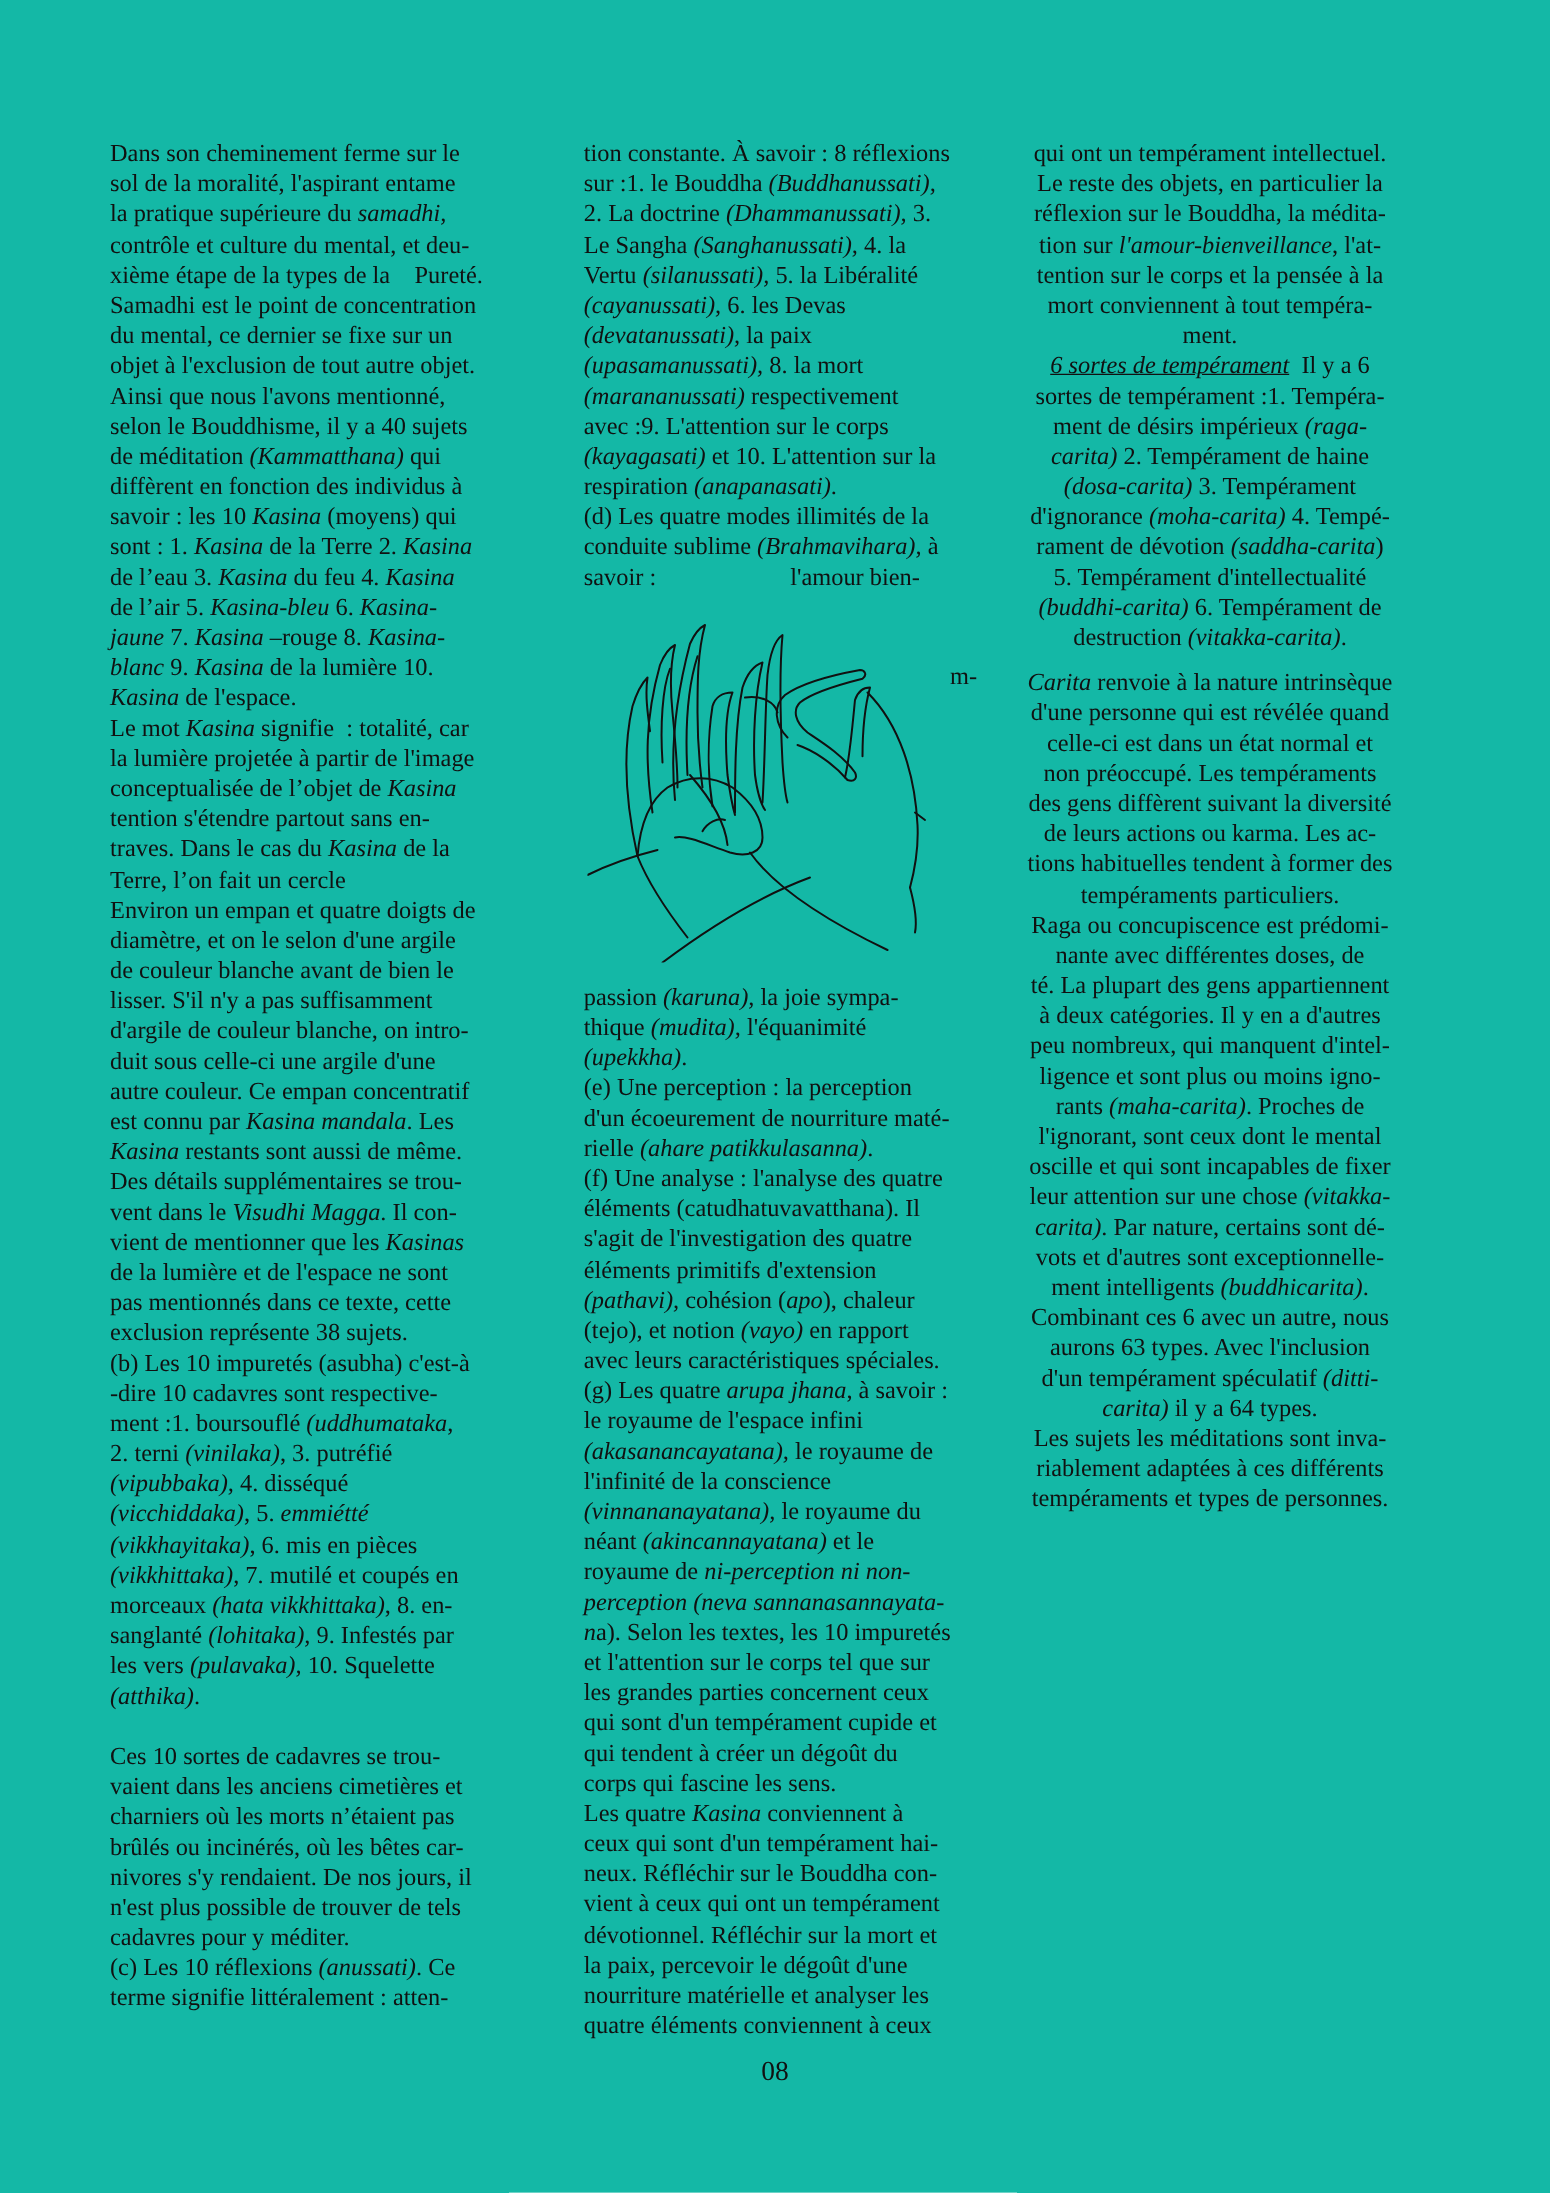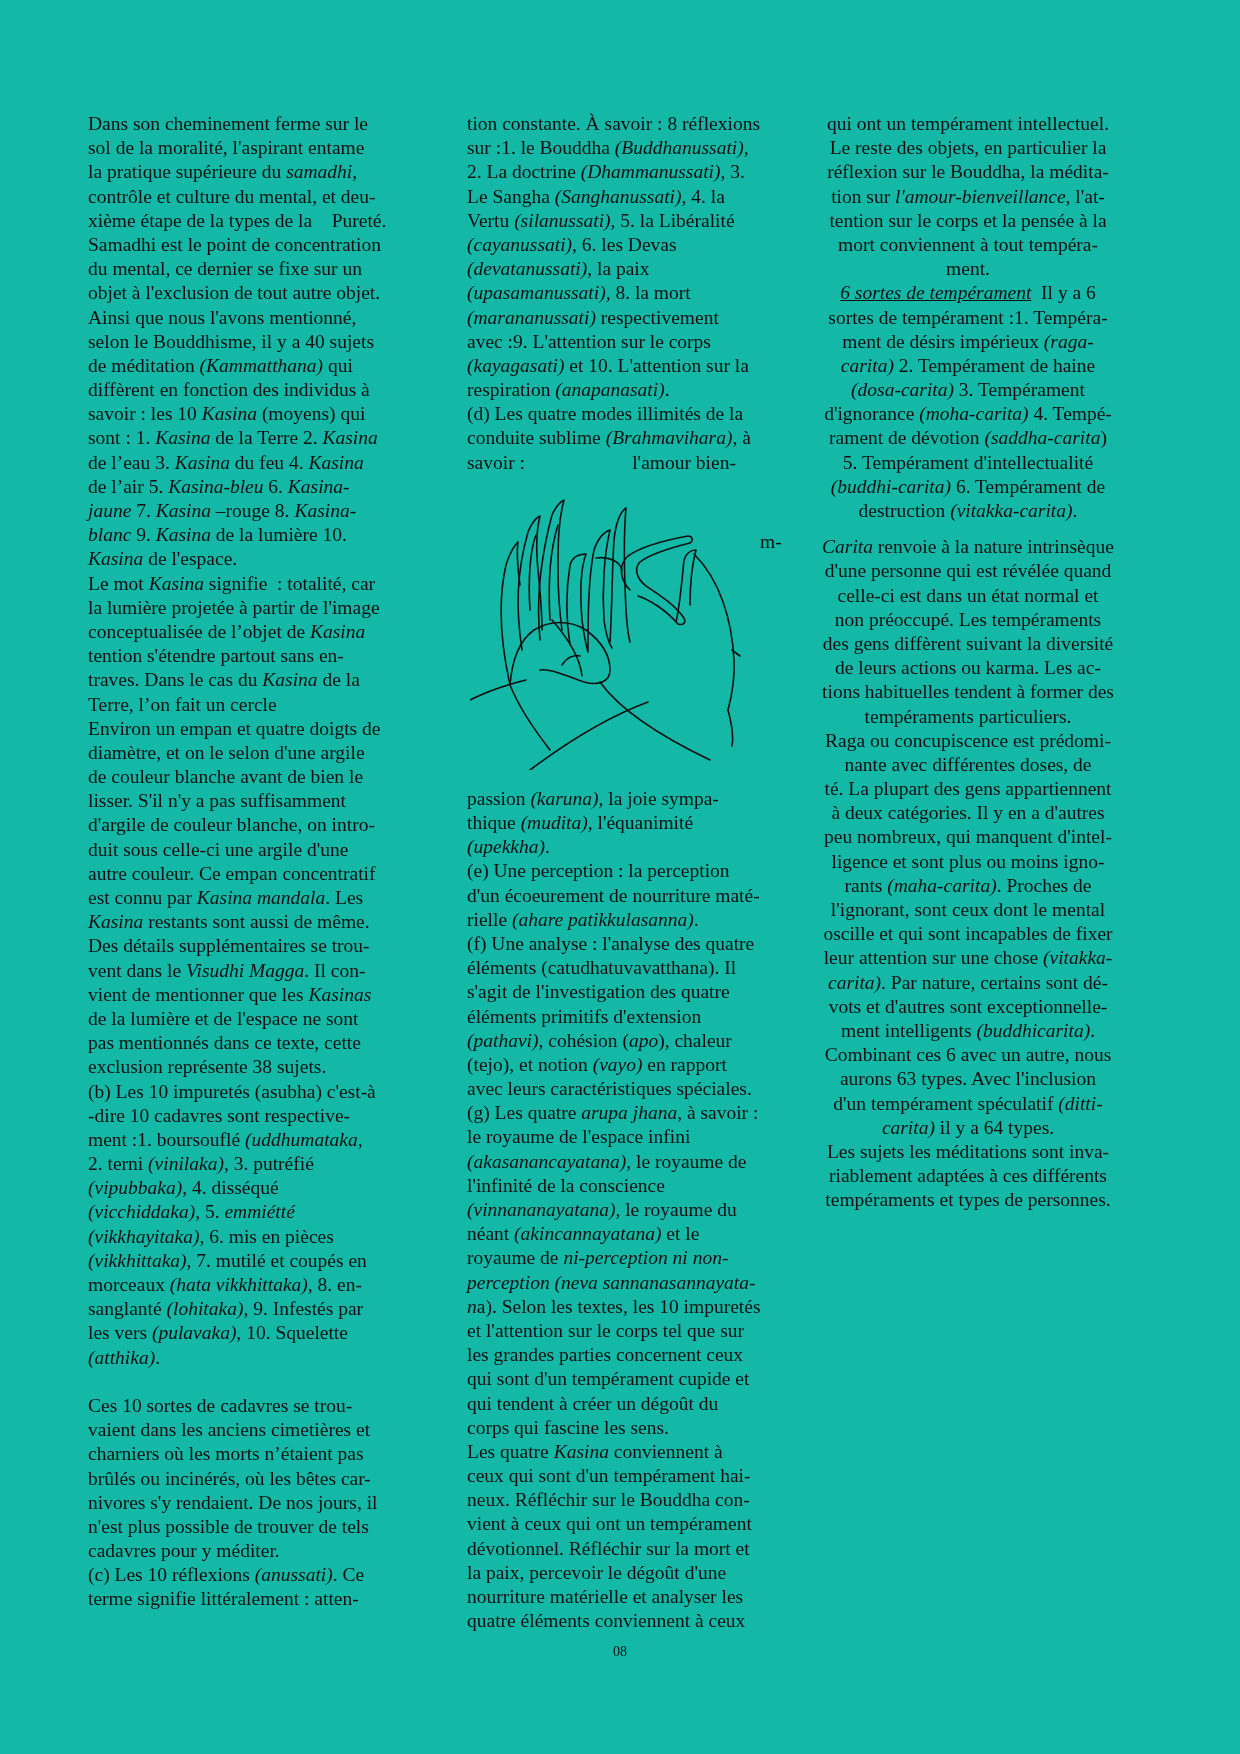--- a/index.html
+++ b/index.html
@@ -10,21 +10,21 @@
   .col1 { left: 88px; width: 340px; }
   .col2 { left: 443px; width: 350px; margin-left: 24px; }
   .col3 { left: 788px; width: 360px; text-align: center; }
   .line { display: block; font-size: 19.5px; line-height: 24.2px; height: 24.2px; white-space: pre; }
   .gap { display: block; height: 24.2px; }
   .halfgap { display: block; height: 12px; }
   i { font-style: italic; }
   u { text-decoration: underline; }
   .figure { position: absolute; left: 470px; top: 470px; width: 300px; height: 300px; }
   .float-m { position: absolute; left: 760px; top: 531px; font-size: 19.5px; }
-  .pagenum { position: absolute; left: 0; width: 1240px; top: 1644px; text-align: center; font-size: 14px; }
+  .pagenum { position: absolute; left: 0; width: 1240px; top: 1644px; text-align: center; font-size: 22px; }
 </style>
 </head>
 <body>
 
 <div class="page">
 
   <div class="col col1" id="col1">
       <span class="line">Dans son cheminement ferme sur le</span>
       <span class="line">sol de la moralité, l'aspirant entame</span>
       <span class="line">la pratique supérieure du <i>samadhi,</i></span>

